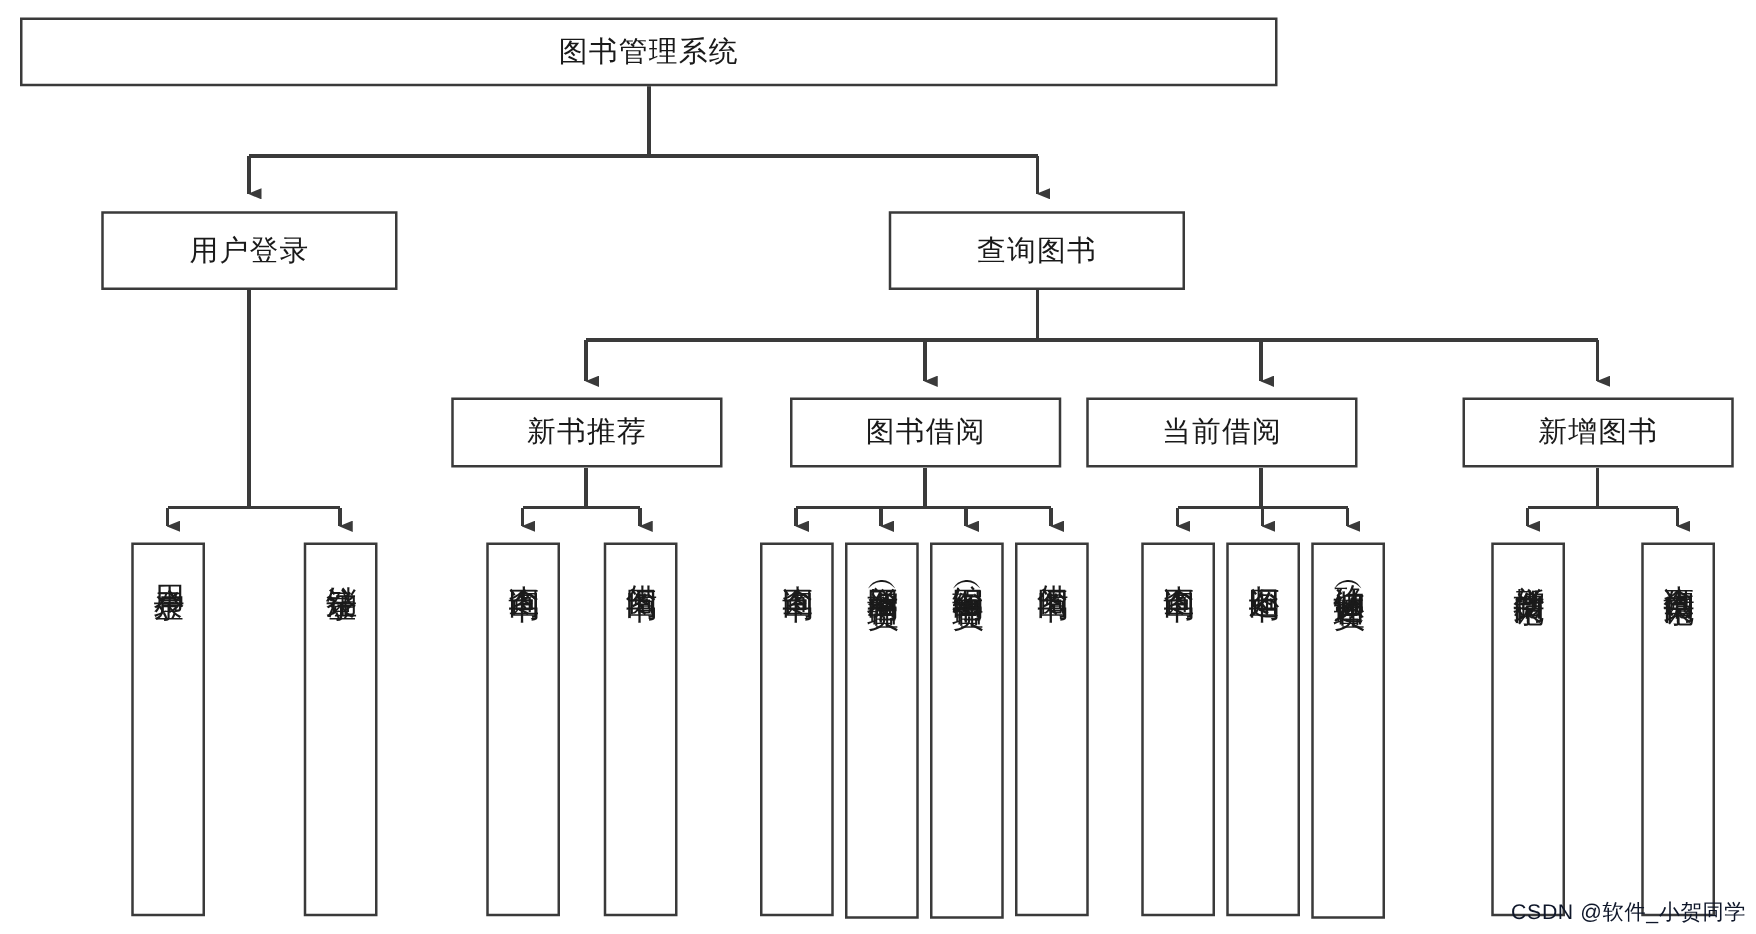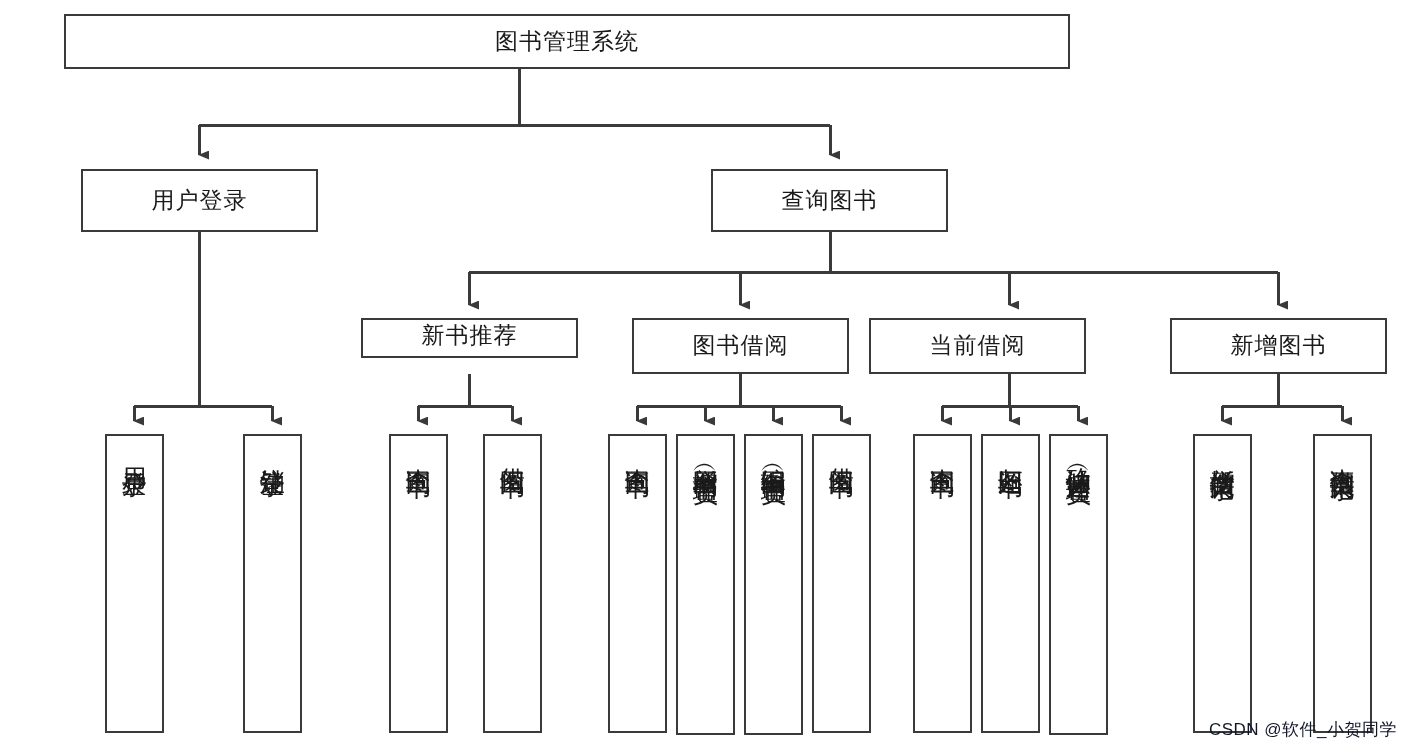--- a/index.html
+++ b/index.html
@@ -121,32 +121,32 @@
       <path d="M1010,406 L1010,421" marker-end="url(#arrowhead)"></path>
       <path d="M1078,406 L1078,421" marker-end="url(#arrowhead)"></path>
 
       <path d="M1278,374 L1278,406"></path>
       <path d="M1222,406 L1342,406"></path>
       <path d="M1222,406 L1222,421" marker-end="url(#arrowhead)"></path>
       <path d="M1342,406 L1342,421" marker-end="url(#arrowhead)"></path>
     </g>
   </svg>
 
-  <div class="node horiz root" style="left:16px; top:14px; width:1006px; height:55px;margin-left:48px;">
+  <div class="node horiz root" style="left:16px; top:14px; width:1006px; height:55px;">
     <span class="lbl">图书管理系统</span>
   </div>
 
   <div class="node horiz" style="left:81px; top:169px; width:237px; height:63px;">
     <span class="lbl">用户登录</span>
   </div>
   <div class="node horiz" style="left:711px; top:169px; width:237px; height:63px;">
     <span class="lbl">查询图书</span>
   </div>
 
-  <div class="node horiz" style="left:361px; top:318px; width:217px; height:40px;font-family:Liberation Mono, monospace;">
+  <div class="node horiz" style="left:361px; top:318px; width:217px; height:56px;">
     <span class="lbl">新书推荐</span>
   </div>
   <div class="node horiz" style="left:632px; top:318px; width:217px; height:56px;">
     <span class="lbl">图书借阅</span>
   </div>
   <div class="node horiz" style="left:869px; top:318px; width:217px; height:56px;">
     <span class="lbl">当前借阅</span>
   </div>
   <div class="node horiz" style="left:1170px; top:318px; width:217px; height:56px;">
     <span class="lbl">新增图书</span>

